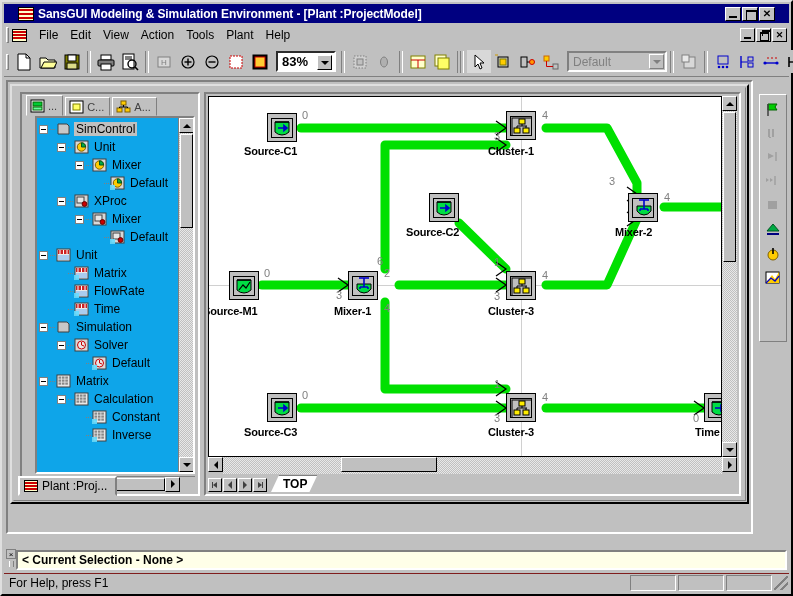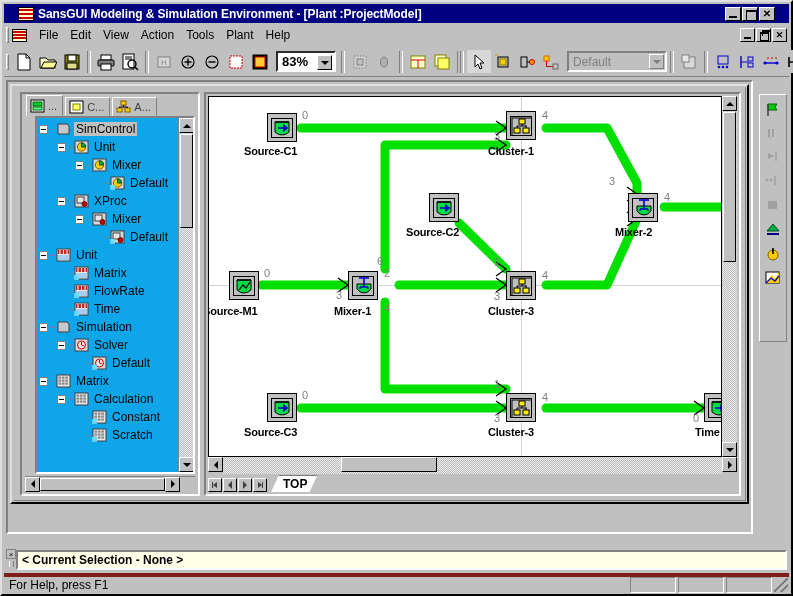--- a/index.html
+++ b/index.html
@@ -321,21 +321,21 @@
     flex:1 1 auto; height:20px; background:#ffffe8;
     border:2px solid; border-color:#808080 #fff #fff #808080;
     display:flex; align-items:center; padding-left:4px;
     font-size:12px; font-weight:bold; color:#000;
   }
 
   
   .statusbar {
     position:absolute; left:2px; right:2px; bottom:2px; height:19px;
     background:#c0c0c0; display:flex; align-items:center;
-    border-top:4px solid #7f1d1d;
+    border-top:1px solid #7f1d1d;
   }
   .statustext { font-size:12px; color:#000; padding-left:5px; flex:1 1 auto; }
   .statuspanel {
     width:46px; height:16px; margin-right:2px;
     border:1px solid; border-color:#808080 #fff #fff #808080;
     flex:0 0 auto;
   }
   .resizer {
     width:14px;height:14px; margin-right:1px; flex:0 0 auto;
     background:
@@ -823,21 +823,21 @@
                       <rect x="5.9" y="2.5" width="2.6" height="2.2" fill="#888"></rect>
                       <rect x="9.3" y="2.5" width="2.6" height="2.2" fill="#888"></rect>
                       <rect x="2.5" y="5.5" width="2.6" height="2.2" fill="#888"></rect>
                       <rect x="5.9" y="5.5" width="2.6" height="2.2" fill="#888"></rect>
                       <rect x="9.3" y="5.5" width="2.6" height="2.2" fill="#888"></rect>
                       <rect x="2.5" y="8.5" width="2.6" height="2.2" fill="#888"></rect>
                       <rect x="5.9" y="8.5" width="2.6" height="2.2" fill="#888"></rect>
                       <rect x="9.3" y="8.5" width="2.6" height="2.2" fill="#888"></rect>
                       <rect x="0" y="9" width="5" height="5" fill="#66ddff" opacity="0.9"></rect>
                     </svg></span>
-                  <span class="tlab">Scratch</span>
+                  <span class="tlab">Inverse</span>
                 </div>
               </div>
             <div class="vscroll">
               <div class="sbtrack"></div>
               <div class="sbbtn" style="position:absolute;top:0;left:0;">
                   <div class="tri-up"></div>
                 </div>
               <div class="sbthumb" style="top:16px;height:94px;"></div>
               <div class="sbbtn" style="position:absolute;bottom:0;left:0;">
                   <div class="tri-down"></div>
@@ -1037,20 +1037,30 @@
                 </svg>
               </div>
             <div class="sheetTab">
                 <span>TOP</span>
               </div>
           </div>
         </div>
 
       </div>
 
+      <div class="doctabbar">
+        <div class="doctab">
+          <div style="width:14px;height:12px;background:#ffffcc;border:1px solid #000;position:relative;margin-right:4px;">
+            <div style="position:absolute;left:0;right:0;top:1px;height:2px;background:#cc0000;"></div>
+            <div style="position:absolute;left:0;right:0;top:4px;height:2px;background:#cc0000;"></div>
+            <div style="position:absolute;left:0;right:0;top:7px;height:2px;background:#cc0000;"></div>
+          </div>
+          <span>Plant :Proj...</span>
+        </div>
+      </div>
     </div>
   </div>
 
   <div class="rtoolbar">
     <div class="rbtn">
       <svg width="18" height="18" viewBox="0 0 18 18">
         <path d="M4 3 L13 3 L11 6 L13 9 L4 9 z" fill="#00cc00" stroke="#006600"></path>
         <line x1="4" y1="3" x2="4" y2="15" stroke="#404040" stroke-width="1.5"></line>
       </svg>
     </div>

